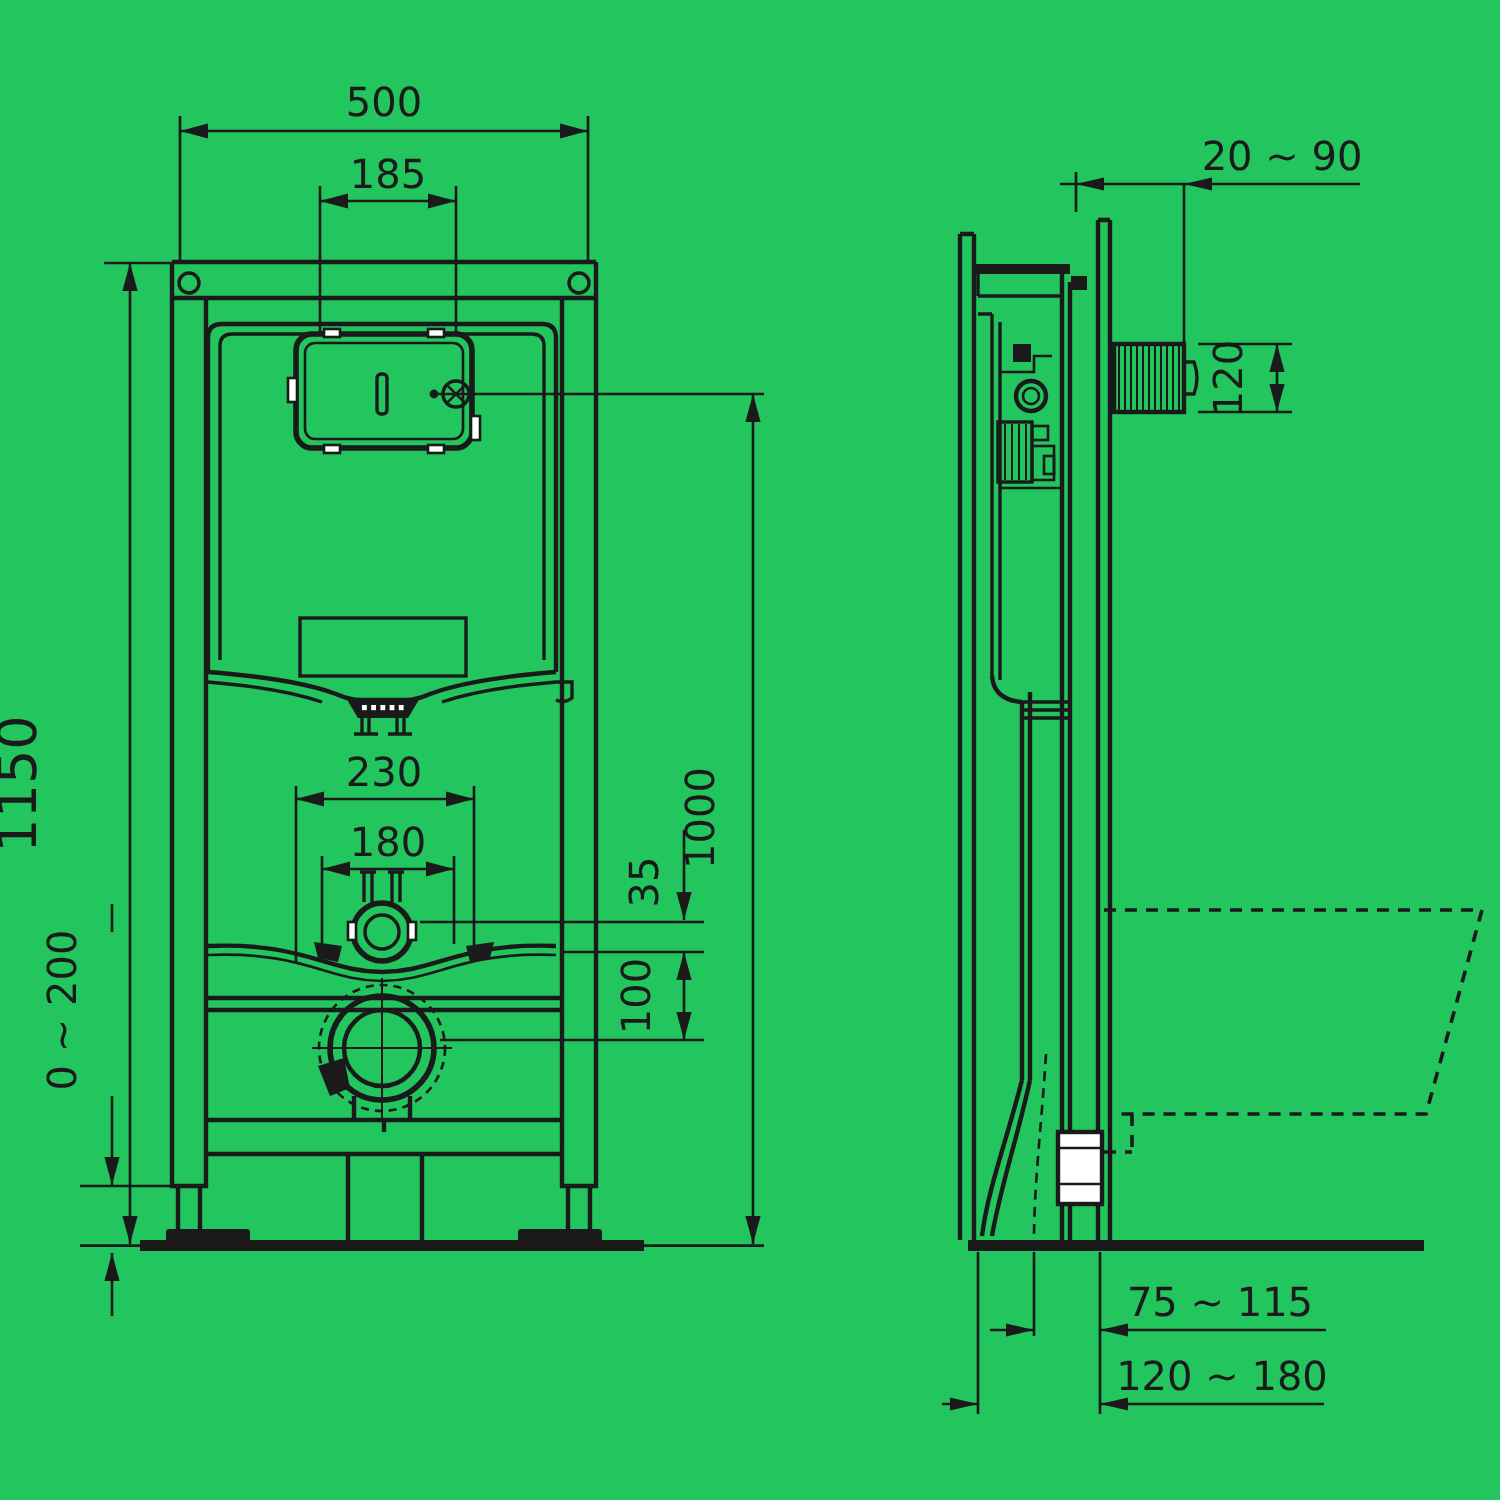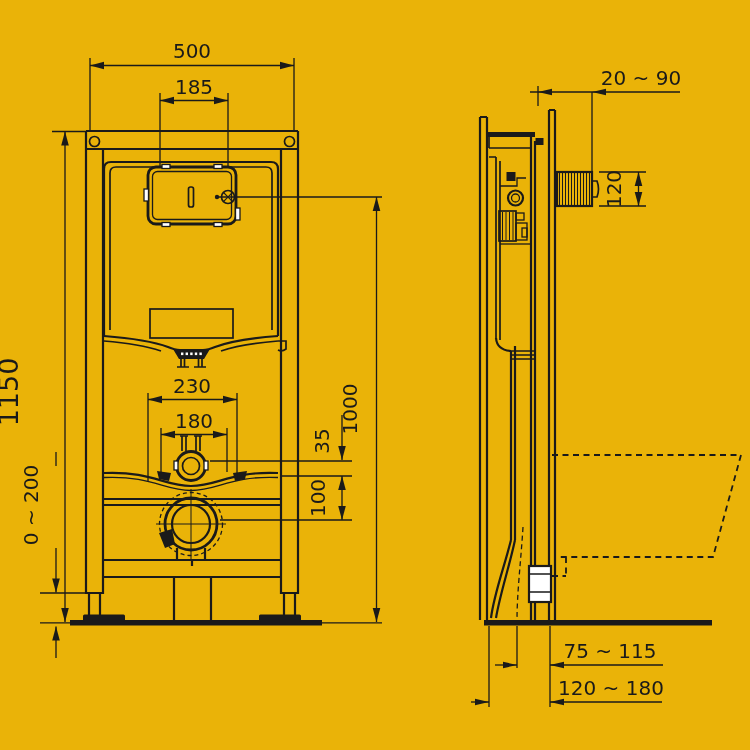--- a/index.html
+++ b/index.html
@@ -1,16 +1,16 @@
 <!DOCTYPE html>
 <html><head>
 <meta charset="utf-8">
 <style>
   html,body{margin:0;padding:0;background:#ffffff;}
-  #canvas{width:750px;height:750px;background:#eab308;position:relative;font-family:"DejaVu Sans",sans-serif;}
+  #canvas{width:750px;height:750px;background:#22c55e;position:relative;font-family:"DejaVu Sans",sans-serif;}
   svg{display:block;}
   .st  {stroke:#1a1a1a;stroke-width:2.2;fill:none;}
   .st2 {stroke:#1a1a1a;stroke-width:2.8;fill:none;}
   .mid {stroke:#1a1a1a;stroke-width:1.7;fill:none;}
   .fine{stroke:#1a1a1a;stroke-width:1.3;fill:none;}
   .hair{stroke:#1a1a1a;stroke-width:1.0;fill:none;}
   .fill{fill:#1a1a1a;stroke:none;}
   .wfill{fill:#ffffff;}
   .dashC{stroke-dasharray:4,3;}
   .dashS{stroke-dasharray:5,3.5;}

